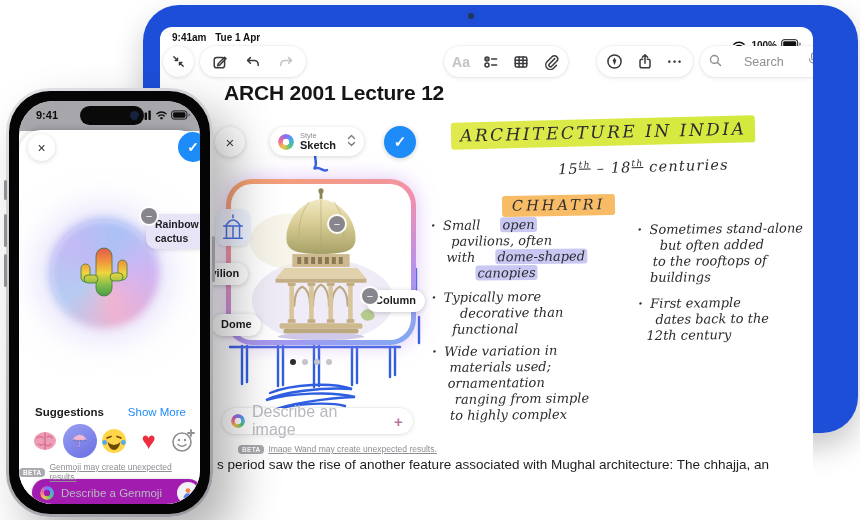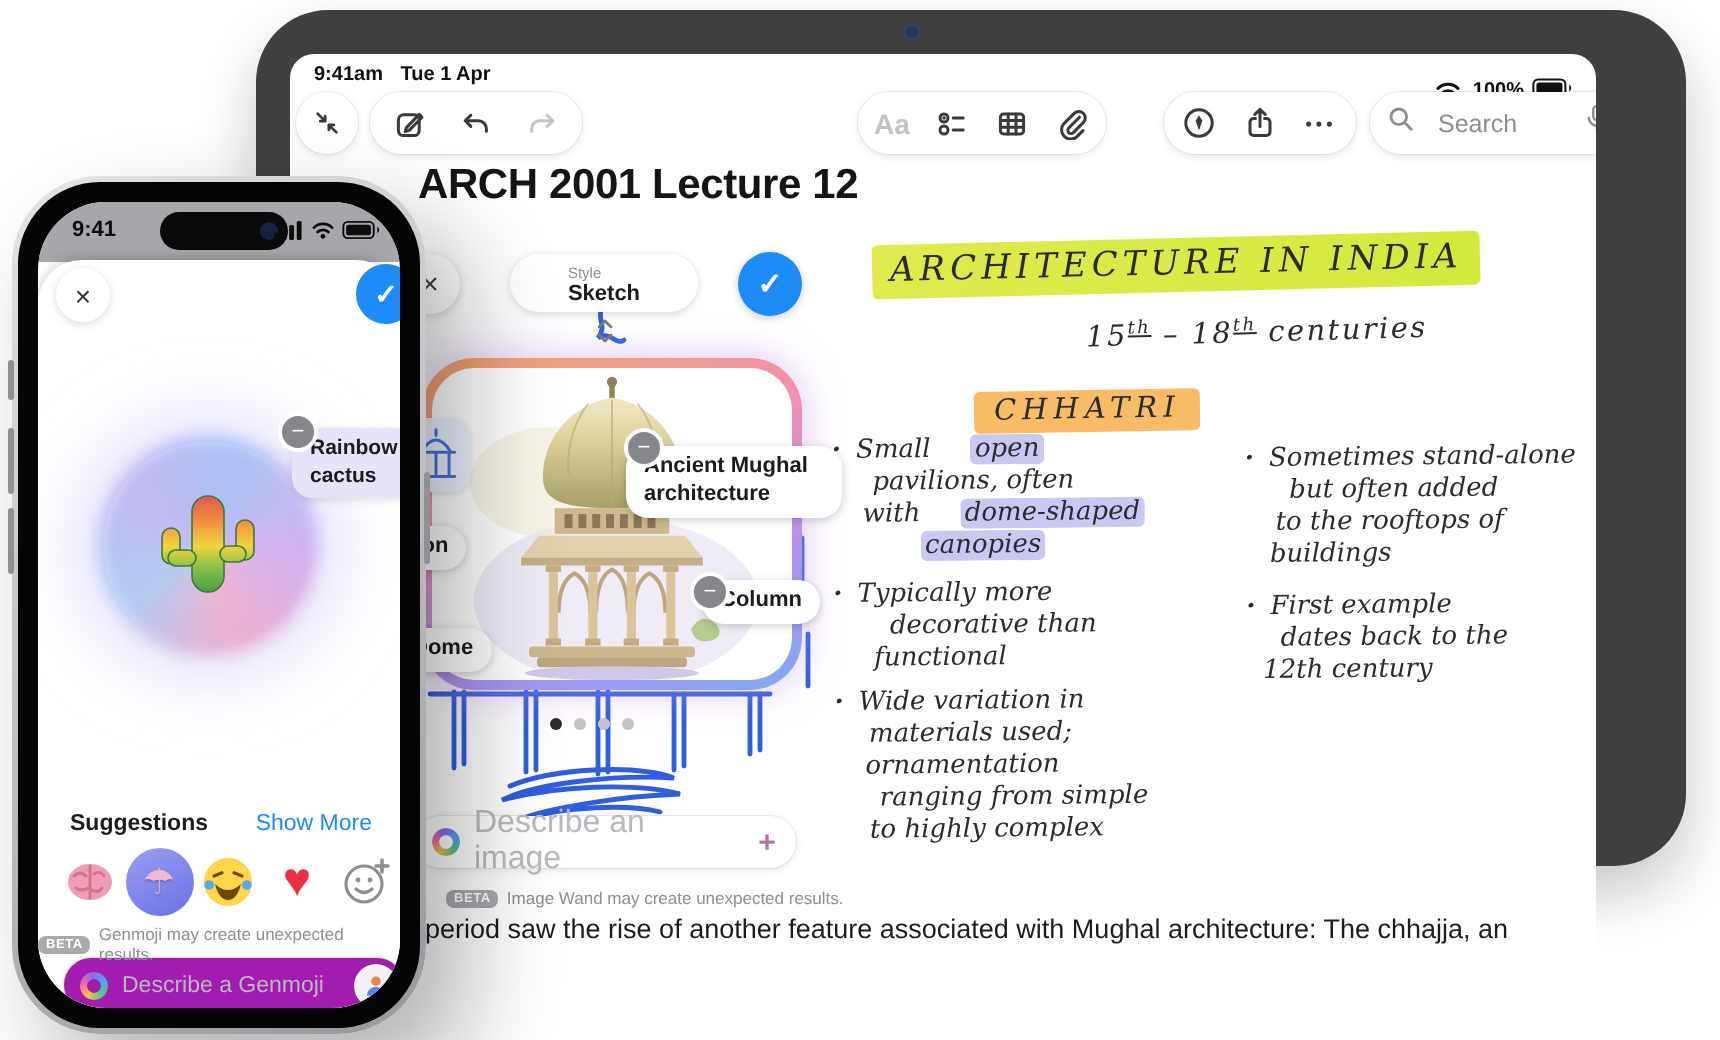--- a/index.html
+++ b/index.html
@@ -1,41 +1,41 @@
 <!DOCTYPE html>
 <html><head>
 <meta charset="utf-8">
 <style>
   html,body{margin:0;padding:0;}
   body{width:860px;height:520px;position:relative;overflow:hidden;background:#fff;
        font-family:"Liberation Sans",sans-serif;-webkit-font-smoothing:antialiased;}
 
   
-  #ipad{position:absolute;left:128px;top:5px;width:715px;height:428px;background:#404040;
+  #ipad{position:absolute;left:143px;top:5px;width:715px;height:428px;background:#1d4ed8;
         border-radius:36px;box-shadow:0 14px 30px rgba(0,0,0,.22);}
   #ipad .cam{position:absolute;left:325px;top:8px;width:6px;height:6px;border-radius:50%;
         background:#1d3763;box-shadow:0 0 4px #2a4f8f;}
   .ipad-screen{position:absolute;left:17px;top:22px;width:653px;height:466px;background:#fff;
         border-radius:12px;overflow:hidden;}
 
   .ipad-status{position:absolute;top:5px;left:12px;font-size:10px;font-weight:700;color:#111;}
   .ipad-status span{margin-right:6px;}
   .ipad-status-r{position:absolute;top:5px;right:12px;display:flex;align-items:center;gap:4px;
         font-size:10px;font-weight:700;color:#111;}
 
   .pill{position:absolute;top:19px;height:31px;background:#fff;border-radius:16px;
         box-shadow:0 0 0 .5px rgba(0,0,0,.06),0 1px 4px rgba(0,0,0,.10);
         display:flex;align-items:center;justify-content:space-evenly;}
   .tbtn{display:flex;align-items:center;justify-content:center;width:26px;height:26px;}
   .icon-stroke{stroke:#3a3a3c;stroke-width:1.5;fill:none;stroke-linecap:round;stroke-linejoin:round;}
   .icon-grey{stroke:#c2c2c7;}
   .aa-dis{color:#c2c2c7;font-size:14px;font-weight:600;}
   .ellipsis{font-size:9px;letter-spacing:2px;color:#3a3a3c;font-weight:700;}
 
-  .search-pill{left:540px;width:128px;justify-content:space-between;padding:0 9px;box-sizing:border-box;gap:12px;}
+  .search-pill{left:540px;width:128px;justify-content:space-between;padding:0 9px;box-sizing:border-box;gap:22px;}
   .search-ph{font-size:12.5px;color:#8e8e93;flex:1;}
 
   .note-title{position:absolute;left:64px;top:54px;font-size:21px;font-weight:700;color:#151517;letter-spacing:-.2px;}
 
   
   .hw{font-family:"DejaVu Serif",serif;font-style:italic;color:#2b2b30;}
   .hw-head{position:absolute;left:291px;top:95px;font-size:17px;letter-spacing:2.5px;transform:rotate(-1.4deg);white-space:nowrap;}
   .hl-y{background:linear-gradient(100deg,#e0ea4e,#d3e93c);padding:3px 9px 4px;border-radius:3px;}
   .hw-dates{position:absolute;left:398px;top:131px;font-size:14.5px;letter-spacing:1.2px;transform:rotate(-1.6deg);white-space:nowrap;}
   .hw-dates sup{font-size:.62em;text-decoration:underline;}
@@ -49,21 +49,21 @@
   .hw-bullet div{white-space:nowrap;}
   .hl-p{background:#c9c8f3;border-radius:3px;padding:0 2px;margin-left:16px;}
   .mb8{margin-bottom:8px;} .mb6{margin-bottom:6px;} .mb10{margin-bottom:10px;}
   .i2{margin-left:8px;} .i3{margin-left:3px;} .i4{margin-left:16px;} .i5{margin-left:10px;} .i6{margin-left:5px;}
 
   
   .circle-btn{position:absolute;border-radius:50%;display:flex;align-items:center;justify-content:center;}
   .iw-close{left:55px;top:100px;width:30px;height:30px;background:#fff;
         box-shadow:0 1px 5px rgba(0,0,0,.18);color:#444;font-size:15px;}
   .style-pill{position:absolute;left:110px;top:100px;width:94px;height:29px;background:#fff;border-radius:15px;
-        box-shadow:0 1px 5px rgba(0,0,0,.16);display:flex;align-items:center;gap:6px;padding:0 8px;box-sizing:border-box;flex-direction:column;}
+        box-shadow:0 1px 5px rgba(0,0,0,.16);display:flex;align-items:center;gap:6px;padding:0 8px;box-sizing:border-box;}
   .style-txt{display:flex;flex-direction:column;line-height:1;flex:1;}
   .style-lab{font-size:7.5px;color:#8e8e93;}
   .style-val{font-size:11px;font-weight:700;color:#1c1c1e;margin-top:1px;}
   .iw-check{left:224px;top:99px;width:32px;height:32px;background:#1d8bf8;color:#fff;font-size:15px;font-weight:700;
         box-shadow:0 1px 5px rgba(0,0,0,.2);}
 
   .ai-ring{display:inline-block;width:14px;height:14px;border-radius:50%;
         background:conic-gradient(from 210deg,#f6c244,#ef6a9d,#8a6cf0,#4aa8f0,#52c782,#f6c244);
         -webkit-mask:radial-gradient(circle,transparent 0 3.2px,#000 3.6px);
         mask:radial-gradient(circle,transparent 0 3.2px,#000 3.6px);}
@@ -89,21 +89,21 @@
   .iw-input{position:absolute;left:62px;top:381px;width:191px;height:26px;background:#fff;border-radius:14px;
         box-shadow:0 0 0 .5px rgba(0,0,0,.07),0 1px 5px rgba(0,0,0,.1);display:flex;align-items:center;
         padding:0 5px 0 9px;box-sizing:border-box;gap:7px;z-index:4;}
   .iw-ph{font-size:16px;color:#b9b9bf;flex:1;}
   .plus-btn{width:19px;height:19px;border-radius:50%;display:flex;align-items:center;justify-content:center;
         font-size:15px;font-weight:600;background:linear-gradient(90deg,#f3654d,#7a7df0);
         -webkit-background-clip:text;background-clip:text;color:transparent;}
   .beta-row{position:absolute;display:flex;align-items:center;gap:4px;z-index:4;}
   .iw-beta{left:78px;top:417px;}
   .beta-badge{background:#a9a9ae;color:#fff;font-size:6.5px;font-weight:700;border-radius:4px;padding:1px 4px;letter-spacing:.3px;}
-  .beta-txt{font-size:8.5px;color:#8e8e93;}
+  .beta-txt{font-size:8.5px;color:#8e8e93;text-decoration:underline;}
 
   .bodytext{position:absolute;left:57px;font-size:13.5px;color:#1d1d1f;white-space:nowrap;}
 
   
   #iphone{position:absolute;left:6px;top:88px;width:207px;height:429px;border-radius:44px;
         background:linear-gradient(145deg,#e4e4e8,#97979d);box-shadow:20px 24px 48px rgba(0,0,0,.30);z-index:10;}
   .iphone-bezel{position:absolute;inset:3px;border-radius:41px;background:#050506;}
   .iphone-screen{position:absolute;inset:10px;border-radius:34px;background:#fff;overflow:hidden;}
   .side-btn{position:absolute;left:-2px;width:3px;border-radius:2px;background:#8f8f94;}
   .side-btn.r{left:auto;right:-2px;}
@@ -386,21 +386,20 @@
       <span>
         <svg width="9" height="13" viewBox="0 0 9 13">
             <path d="M1.5 4.5 4.5 1.5 7.5 4.5M1.5 8.5 4.5 11.5 7.5 8.5" stroke="#7a7a7e" stroke-width="1.4" fill="none" stroke-linecap="round" stroke-linejoin="round"></path>
           </svg>
       </span>
     </div>
     <div class="circle-btn iw-check" style="z-index:4">
         <span>✓</span>
       </div>
 
-    <div class="tag" style="left:168px;top:196px;width:90px;">Ancient Mughal architecture</div>
     <div class="minus-btn" style="left:169px;top:189px;">
         <span>−</span>
       </div>
     <div class="tag" style="left:28px;top:236px;">Pavilion</div>
     <div class="tag" style="left:206px;top:263px;">Column</div>
     <div class="minus-btn" style="left:202px;top:261px;">
         <span>−</span>
       </div>
     <div class="tag" style="left:52px;top:287px;">Dome</div>
 

